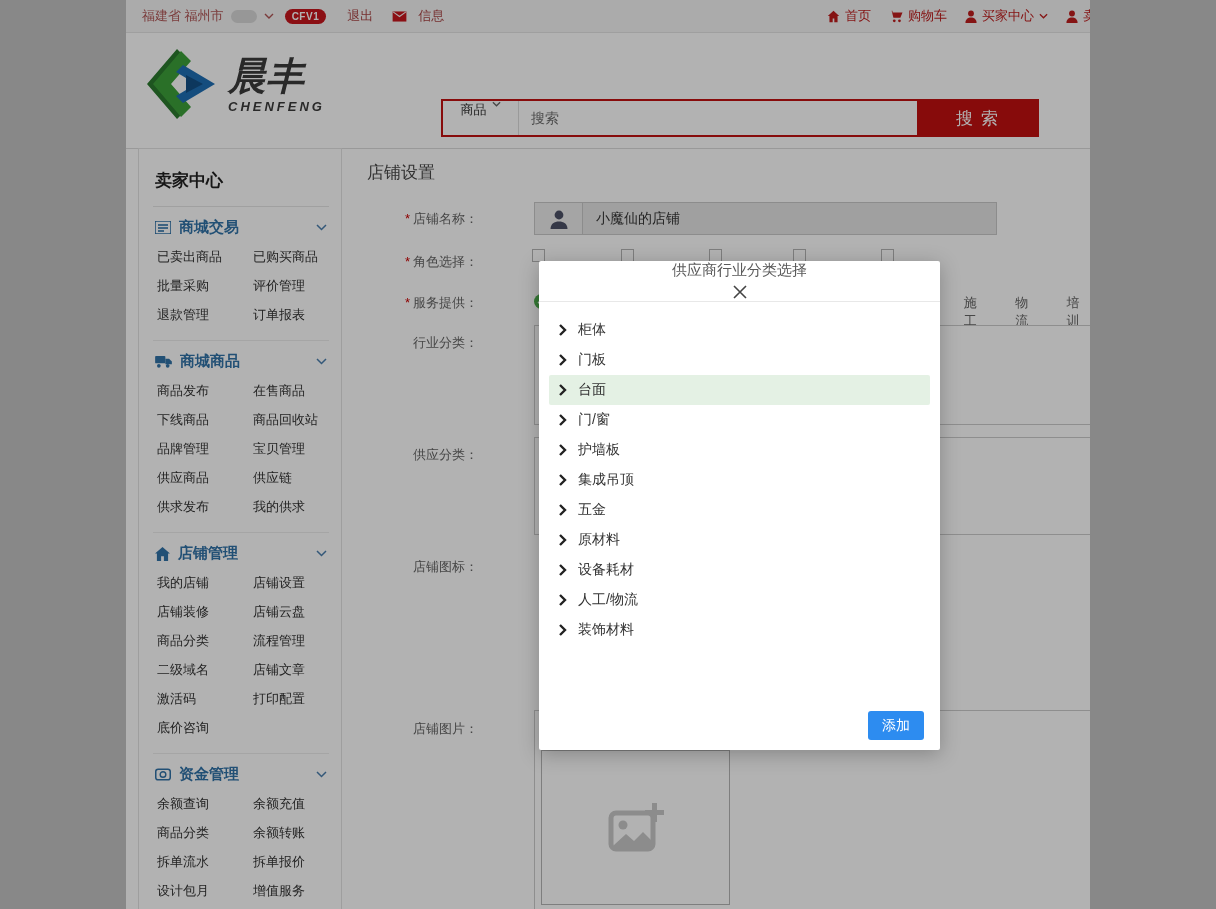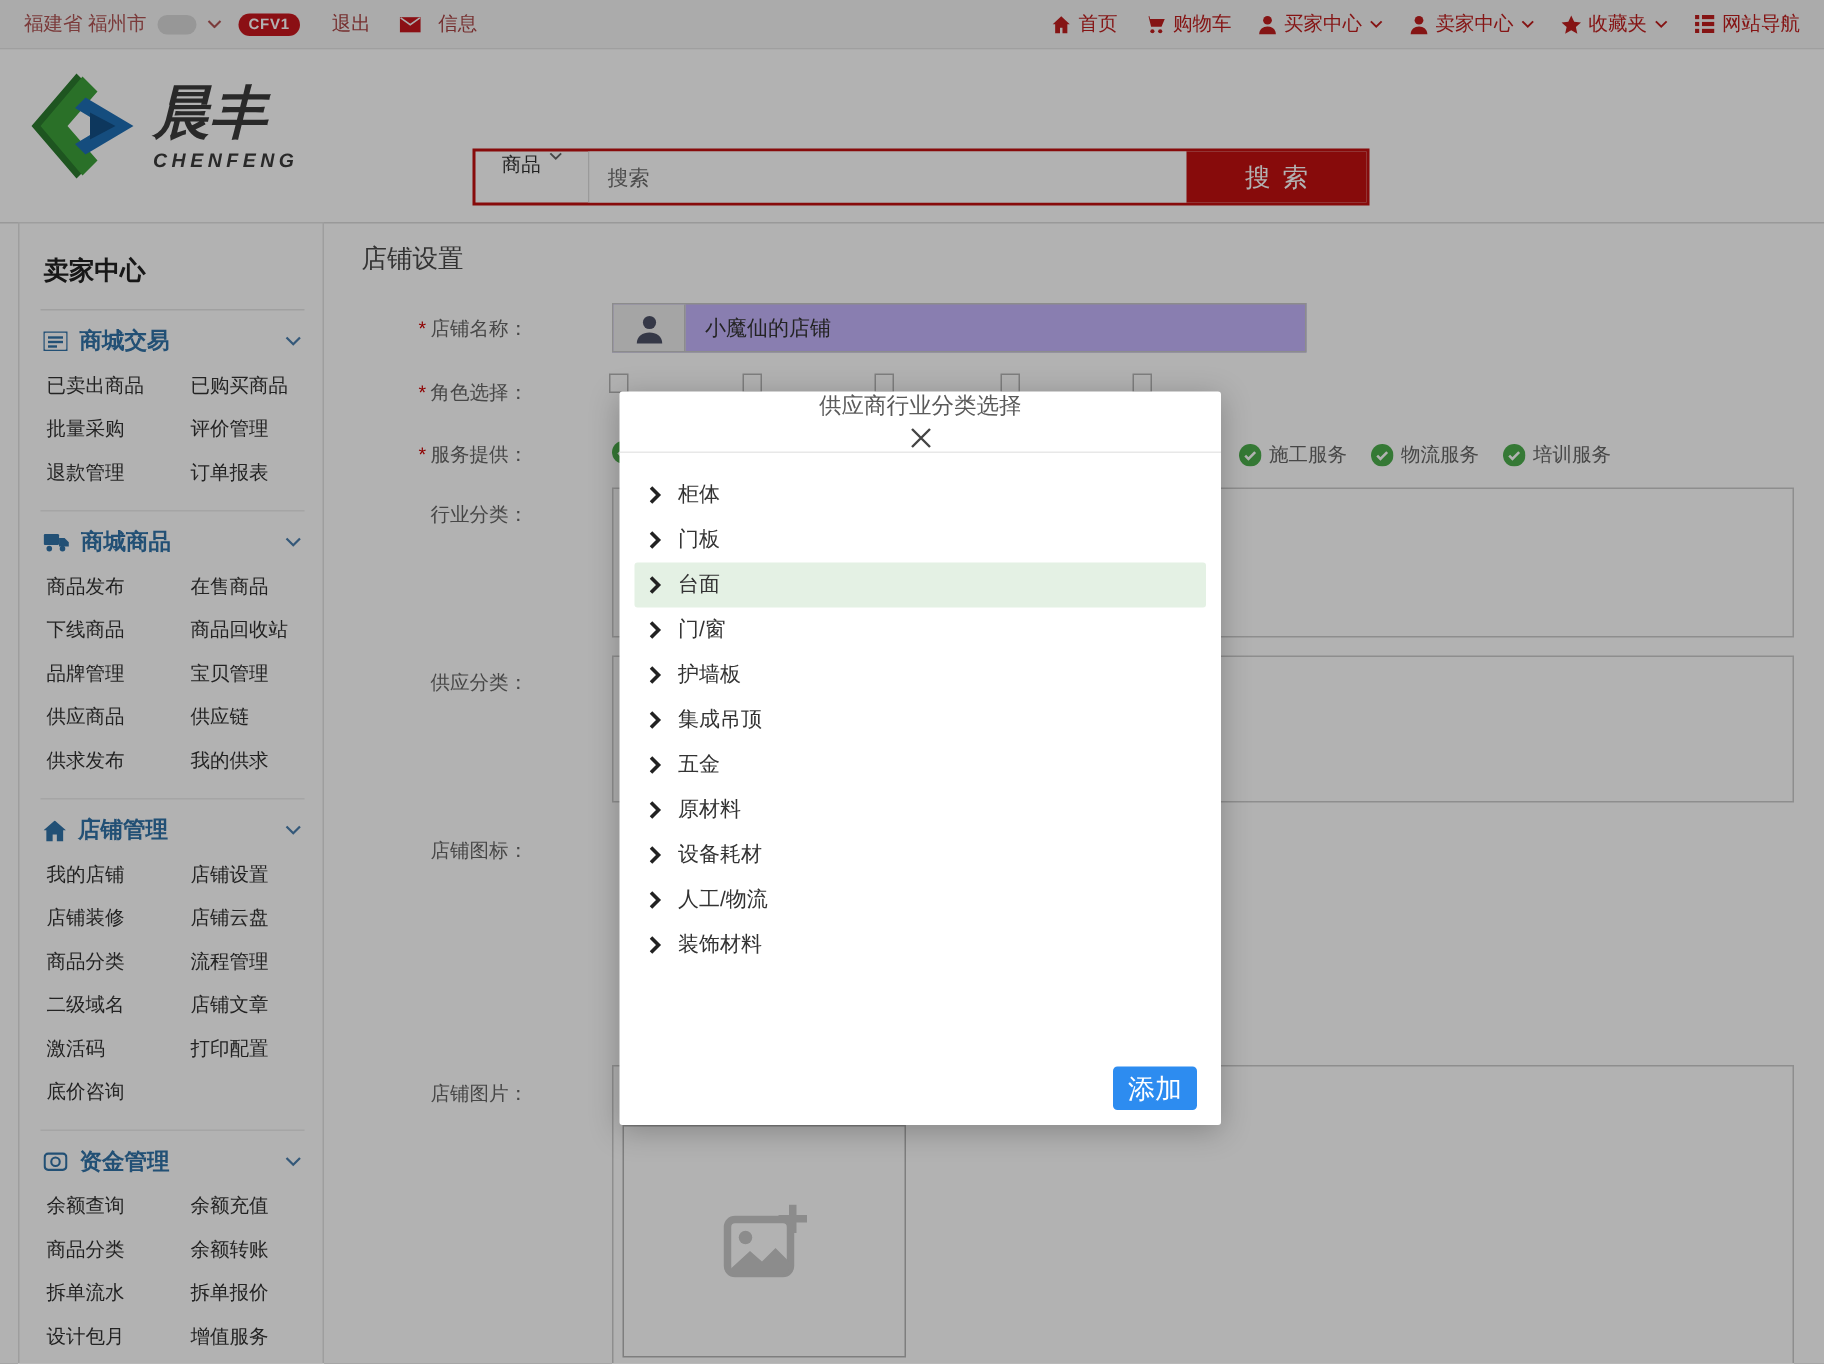--- a/index.html
+++ b/index.html
@@ -1,18 +1,18 @@
 <!DOCTYPE html>
 <html><head>
 <meta charset="utf-8">
 <style>
   * { margin:0; padding:0; box-sizing:border-box; }
   html,body { background:#888; }
   body { font-family:"Liberation Sans","DejaVu Sans",sans-serif; }
-  .stage { position:relative; width:1216px; height:909px; background:#fff; overflow:hidden; margin:0 auto; }
+  .stage { position:relative; width:964px; height:909px; background:#fff; overflow:hidden; margin:0 auto; }
 
   
   .topbar { position:absolute; left:0; top:0; width:1216px; height:33px; background:#f5f5f5;
             border-bottom:1px solid #e4e4e4; display:flex; align-items:center; padding:0 16px; font-size:13px; }
   .tb-left { display:flex; align-items:center; gap:7px; color:#b05555; }
   .tb-blob { width:26px; height:13px; background:#d8d8d8; border-radius:7px; display:inline-block; }
   .tb-caret { color:#b05555; display:inline-flex; }
   .tb-badge { background:#c8161d; color:#fff; font-size:10px; font-weight:bold; padding:2px 7px;
               border-radius:9px; letter-spacing:.5px; margin:0 4px; }
   .tb-link { color:#a94444; cursor:pointer; margin-left:10px; }
@@ -52,21 +52,21 @@
   .sb-head .sb-chev { margin-left:auto; color:#4b7fae; display:inline-flex; }
   .sb-items { display:grid; grid-template-columns:92px 1fr; gap:11px 4px; font-size:13px;
               color:#333; margin-bottom:12px; padding-left:2px; }
   .sb-item { cursor:pointer; white-space:nowrap; }
 
   
   .page-title { position:absolute; left:241px; top:161px; font-size:17px; color:#4a4a4a; }
   .flabel { position:absolute; left:228px; width:124px; text-align:right; font-size:13px; color:#666; }
   .req { color:#cc0000; margin-right:3px; }
   .name-input { position:absolute; left:408px; top:202px; width:463px; height:33px;
-                border:1px solid #c9c9c9; background:#c4b5fd; display:flex; align-items:stretch; cursor:text; }
+                border:1px solid #c9c9c9; background:#e5e5e5; display:flex; align-items:stretch; cursor:text; }
   .name-ico { width:48px; background:#ededed; border-right:1px solid #c9c9c9; display:flex;
               align-items:center; justify-content:center; color:#4d5166; }
   .name-val { display:flex; align-items:center; font-size:14px; color:#333; padding-left:13px; }
   .cb { position:absolute; top:249px; width:13px; height:13px; border:1px solid #b5b5b5; background:#fff; }
   .svc-row { position:absolute; left:826px; top:294px; display:flex; gap:16px; }
   .svc { display:flex; align-items:center; gap:5px; font-size:13px; color:#666; cursor:pointer; }
   .svc-hidden { position:absolute; left:408px; top:294px; }
   .area-box { position:absolute; border:1px solid #ccc; background:#fff; cursor:pointer; }
   .box-industry { left:408px; top:325px; width:788px; height:100px; }
   .box-supply { left:408px; top:437px; width:788px; height:98px; }
@@ -81,21 +81,21 @@
            z-index:60; border-radius:2px; box-shadow:0 4px 20px rgba(0,0,0,.25); }
   .m-head { height:41px; display:flex; align-items:center; padding:0 20px; border-bottom:1px solid #e8e8e8;flex-direction:column; }
   .m-title { font-size:15px; color:#5a5a5a; flex:1; }
   .m-close { color:#444; cursor:pointer; display:inline-flex; padding:2px; }
   .m-list { padding-top:13px; }
   .m-item { height:30px; display:flex; align-items:center; margin:0 10px; padding-left:10px;
             cursor:pointer; border-radius:2px; color:#222; }
   .m-item.selected { background:#e4f1e4; }
   .m-lab { font-size:14px; color:#333; margin-left:11px; }
   .m-add { position:absolute; right:16px; bottom:10px; width:56px; height:29px; background:#2d8cf0;
-           color:#fff; border:none; border-radius:3px; font-size:18px; cursor:pointer;
+           color:#fff; border:none; border-radius:3px; font-size:14px; cursor:pointer;
            font-family:Liberation Serif, serif; }
 </style>
 </head>
 <body>
 
 <div class="stage">
 
   <div class="topbar">
     <div class="tb-left">
       <span>福建省 福州市</span>

